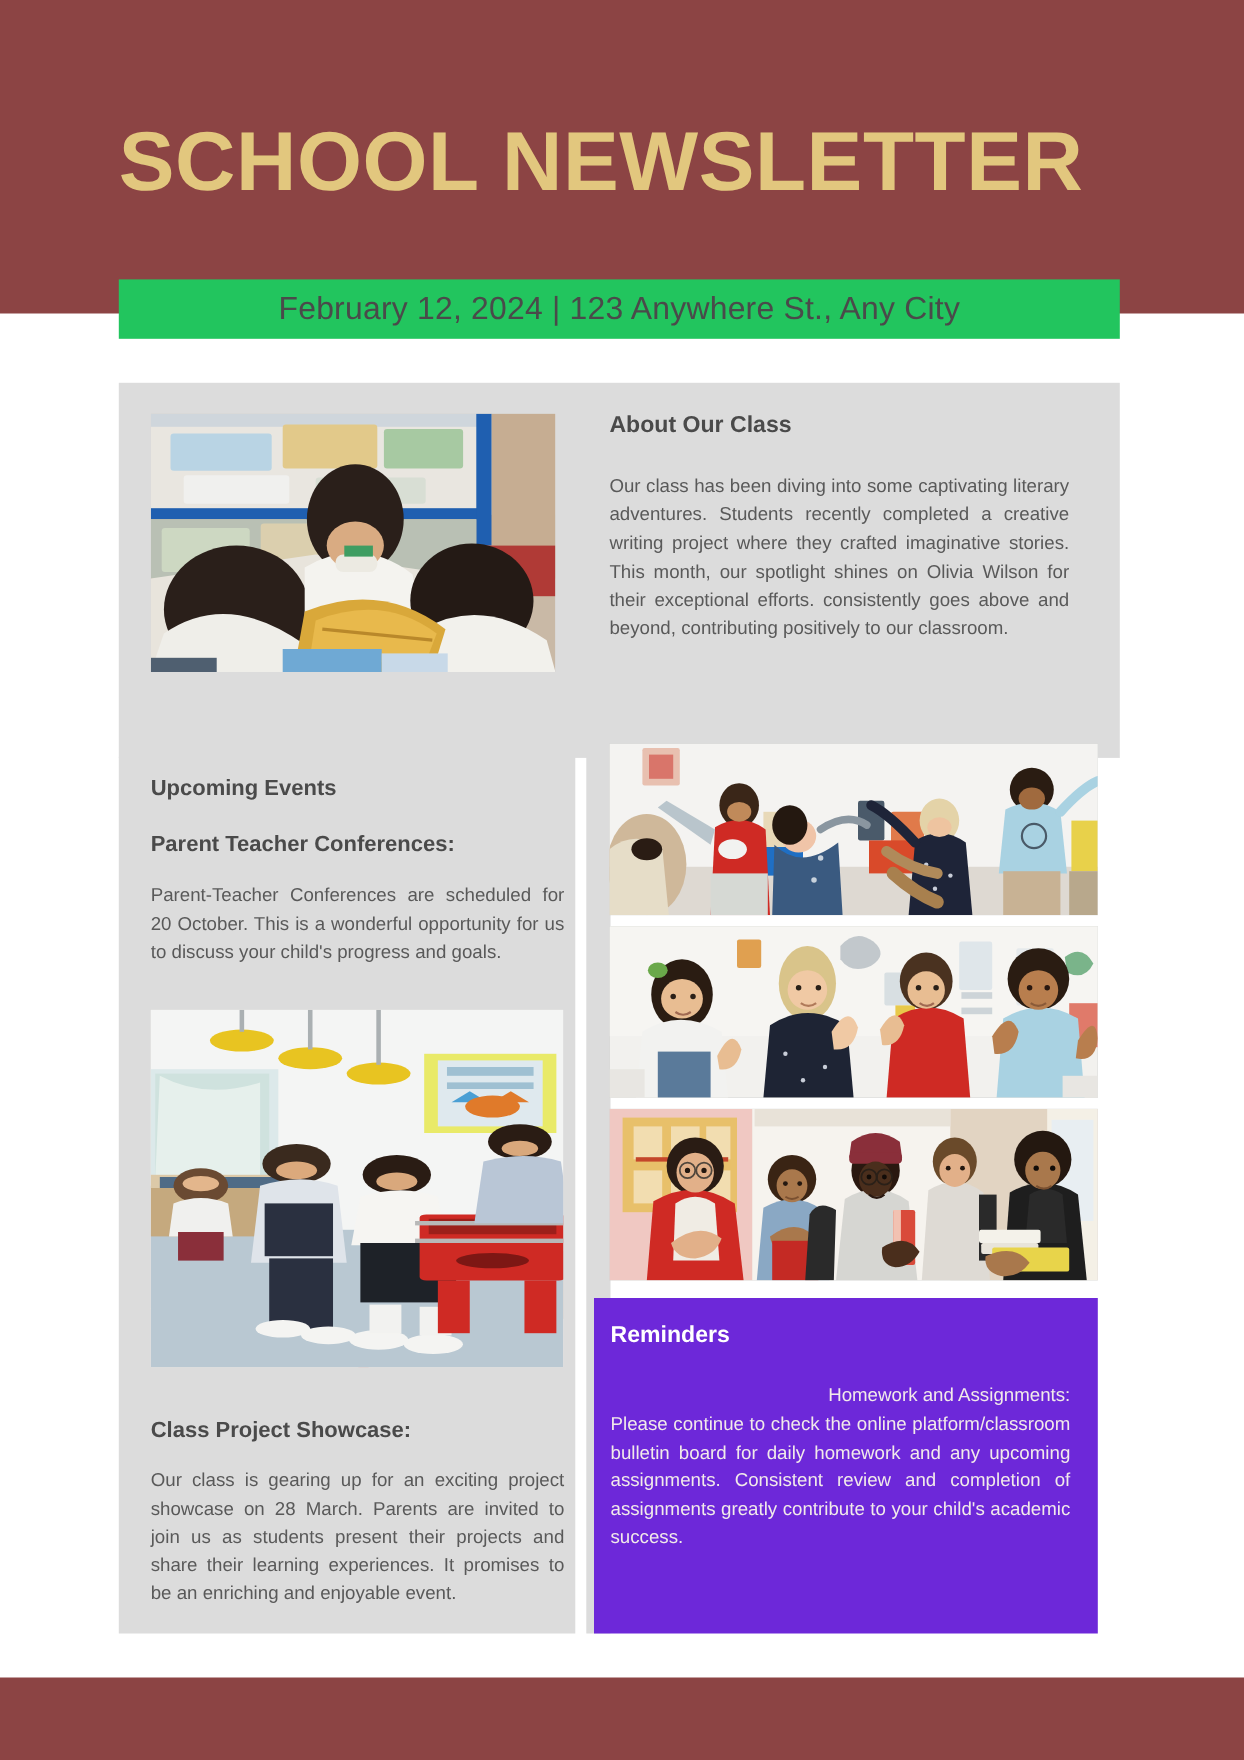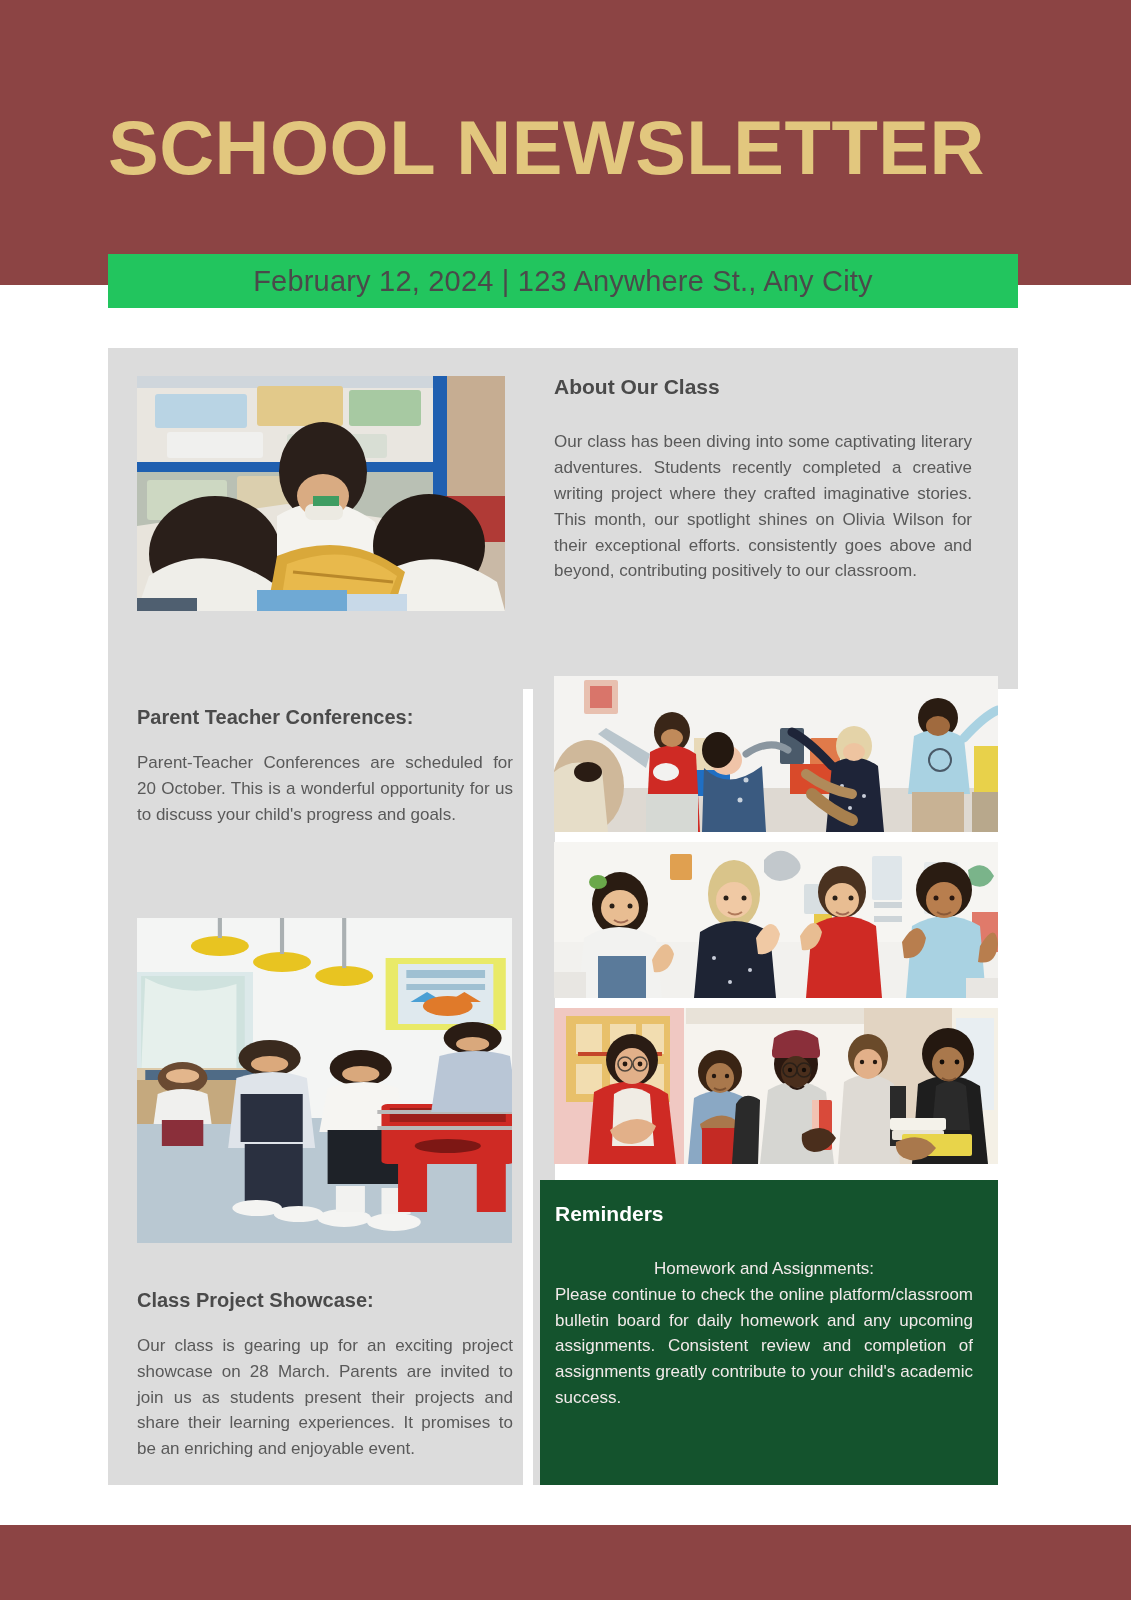--- a/index.html
+++ b/index.html
@@ -51,21 +51,21 @@
   }
   .date-band-text {
     font-size: 29px;
     color: #4A4A4A;
     letter-spacing: 0.2px;
     white-space: nowrap;
   }
 
   
   .panel-gray { background: #DCDCDC; }
-  .panel-maroon { background: #14532d; }
+  .panel-maroon { background: #6d28d9; }
 
   
   .about-panel {
     position: absolute;
     left: 108px;
     top: 348px;
     width: 910px;
     height: 341px;
   }
   .about-photo {
@@ -183,21 +183,21 @@
     font-size: 17px;
     line-height: 1.52;
     color: #F2EAEA;
     text-align: justify;
     margin: 0;
   }
   .reminders-lead {
     font-size: 17px;
     line-height: 1.52;
     color: #F2EAEA;
-    text-align: center;
+    text-align: right;
     margin: 0;
   }
 
   
   .footer-band {
     position: absolute;
     left: 0;
     top: 1525px;
     width: 1131px;
     height: 75px;
@@ -261,20 +261,21 @@
 
   <div class="about-text-col">
     <h2 class="h-sec">About Our Class</h2>
     <p class="body-text">Our class has been diving into some captivating literary adventures. Students recently completed a creative writing project where they crafted imaginative stories. This month, our spotlight shines on Olivia Wilson for their exceptional efforts. consistently goes above and beyond, contributing positively to our classroom.</p>
   </div>
 </div>
 
 <div class="events-panel panel-gray"></div>
 
 <div class="events-inner" style="position:absolute; left:137px; top:706px; width:376px;">
+  <h2 class="h-events">Upcoming Events</h2>
   <h3 class="h-sub">Parent Teacher Conferences:</h3>
   <p class="body-text">Parent-Teacher Conferences are scheduled for 20 October. This is a wonderful opportunity for us to discuss your child's progress and goals.</p>
 </div>
 
 <div class="events-photos">
   <div class="events-photo-a">
     <div class="ph">
       <svg viewBox="0 0 186 325" preserveAspectRatio="none">
         <rect width="186" height="325" fill="#efeeea"></rect>
         <rect x="0" y="0" width="186" height="150" fill="#f3f2ee"></rect>

